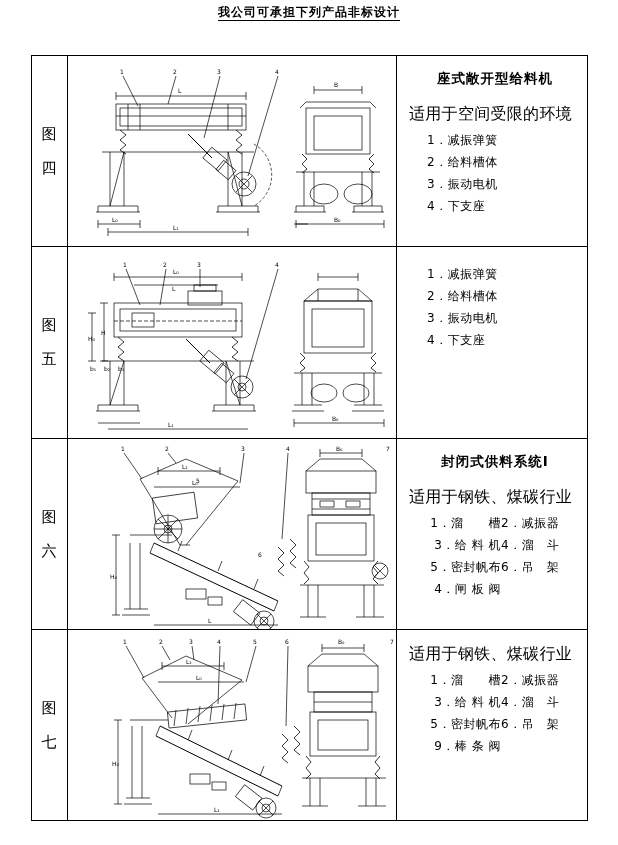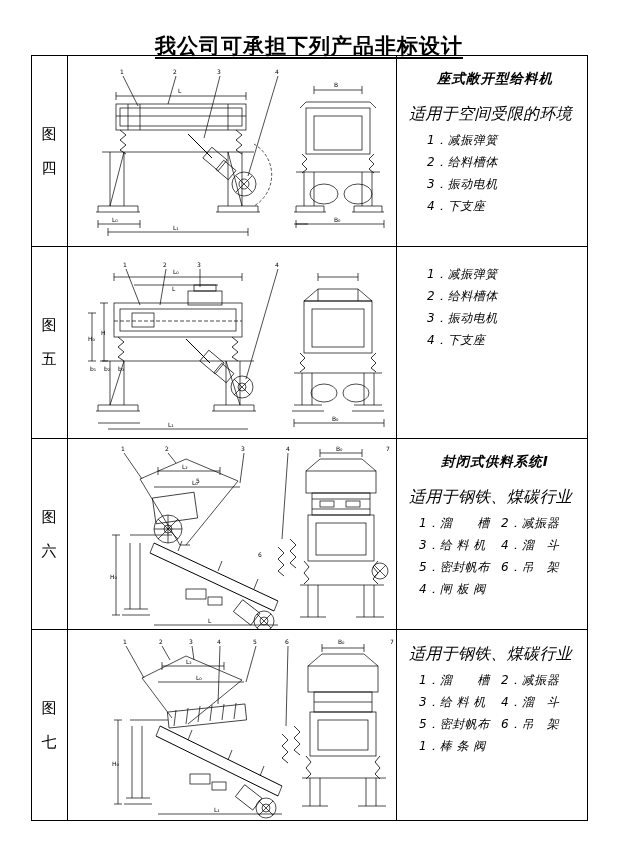--- a/index.html
+++ b/index.html
@@ -10,24 +10,24 @@
     position:relative;
     overflow:hidden;
   }
   .page{
     width:618px;height:845px;
     position:relative;
     box-sizing:border-box;
   }
   .page-title{
     text-align:center;
-    font-size:21px;
+    font-size:12px;
     font-weight:bold;
     letter-spacing:1px;
-    padding-top:32px;
+    padding-top:4px;
     padding-bottom:6px;
     text-decoration:underline;
     text-underline-offset:4px;
   }
   .table{
     position:absolute;
     left:31px;top:55px;
     width:557px;height:766px;
     border:1.6px solid #000;
     box-sizing:border-box;
@@ -59,21 +59,20 @@
     border-right:1.4px solid #000;
     box-sizing:border-box;
     position:relative;
     overflow:hidden;
   }
   .cell-text{
     width:190px;
     box-sizing:border-box;
     padding:14px 6px 6px 12px;
     position:relative;
-    font-style:italic;
   }
   .t-title{
     font-size:13.5px;
     font-weight:bold;
     text-align:center;
     letter-spacing:1px;
     margin-bottom:16px;
   }
   .t-sub{
     font-size:16px;
@@ -84,21 +83,21 @@
     font-size:12px;
     margin:5px 0 5px 18px;
     letter-spacing:0.5px;
   }
   .t-item-row{
     font-size:12px;
     margin:5px 0 5px 10px;
     letter-spacing:0.5px;
     display:flex;
   }
-  .t-item-row span{display:inline-block;}
+  .t-item-row span{display:inline-block;text-align:right;}
   .t-item-row .c1{width:82px;}
   svg{display:block;}
   .figwrap{position:absolute;left:0;top:0;}
 </style>
 </head>
 <body>
 
 <div class="page">
 
   <div class="page-title">我公司可承担下列产品非标设计</div>
@@ -555,20 +554,20 @@
         </div>
         <div class="t-item-row">
           <span class="c1">3．给 料 机</span>
           <span>4．溜　斗</span>
         </div>
         <div class="t-item-row">
           <span class="c1">5．密封帆布</span>
           <span>6．吊　架</span>
         </div>
         <div class="t-item-row">
-          <span class="c1">1．棒 条 阀</span>
+          <span class="c1">9．棒 条 阀</span>
           <span></span>
         </div>
       </div>
     </div>
 
   </div>
 </div>
 
 </body></html>

